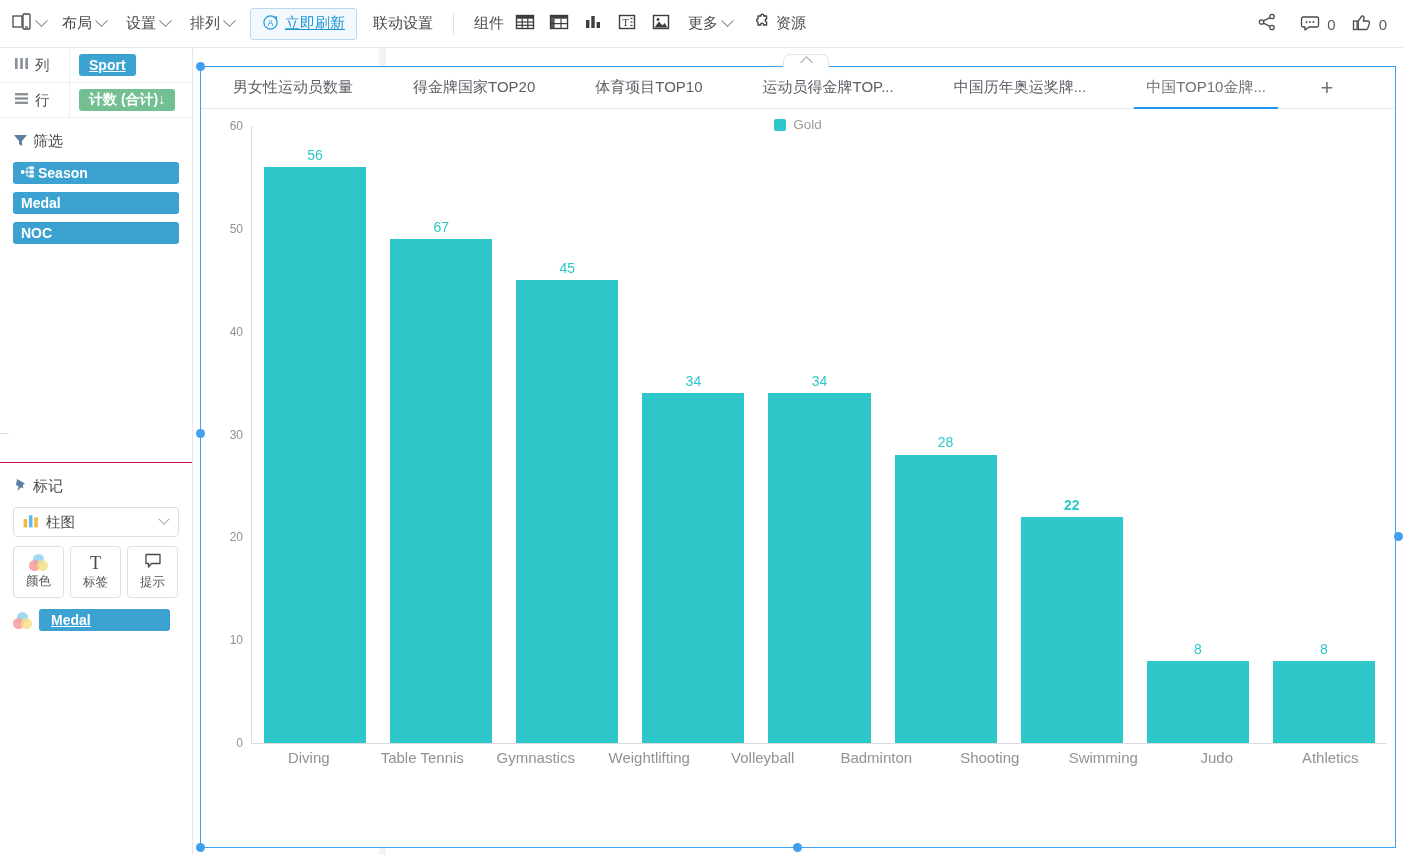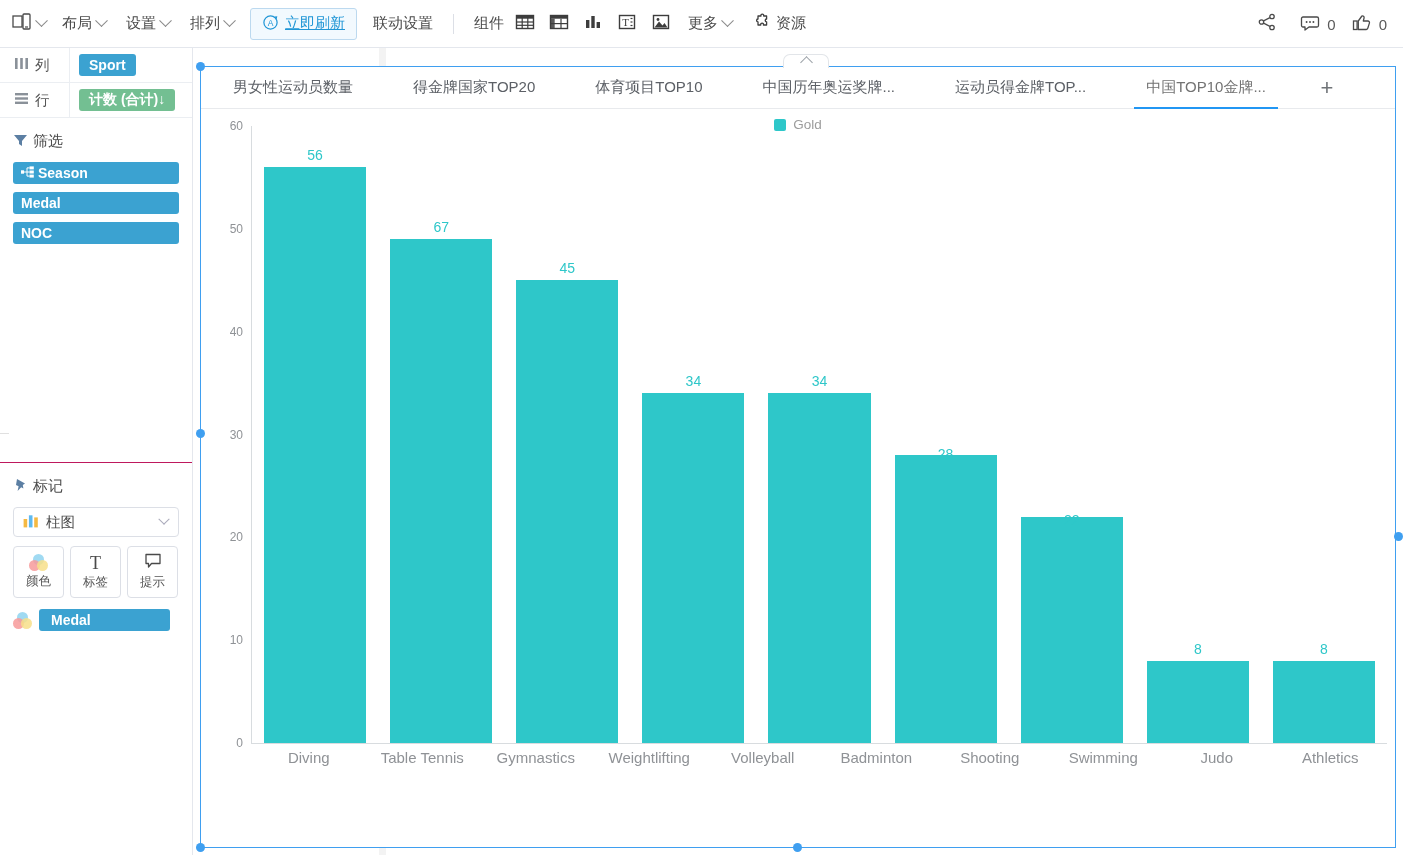--- a/index.html
+++ b/index.html
@@ -123,21 +123,21 @@
     display: inline-flex;
     align-items: center;
     gap: 4px;
     padding: 0 10px;
     font-size: 14px;
     color: #ffffff;
     font-weight: bold;
     white-space: nowrap;
     cursor: pointer;
   }
-  .pill.blue  { background: #3ba2d1; }
+  .pill.blue  { background: #3ba2d1; text-decoration: underline; }
   .pill.green { background: #73bf92; }
   .pill.filter {
     background: #3ba2d1;
     width: 166px;
     height: 22px;
     margin: 0 0 8px 0;
     padding: 0 8px;
     justify-content: flex-start;
   }
 
@@ -675,22 +675,22 @@
 
       <div class="handle h-tl"></div>
       <div class="handle h-ml"></div>
       <div class="handle h-bl"></div>
       <div class="handle h-mb"></div>
 
       <div class="tabbar">
         <div class="tab">男女性运动员数量</div>
         <div class="tab">得金牌国家TOP20</div>
         <div class="tab">体育项目TOP10</div>
+        <div class="tab">运动员得金牌TOP...</div>
         <div class="tab">中国历年奥运奖牌...</div>
-        <div class="tab">运动员得金牌TOP...</div>
         <div class="tab active">中国TOP10金牌...</div>
         <div class="tab-add">+</div>
       </div>
 
       <div class="chart-area">
 
         <div class="legend">
           <span class="legend-sw" style="background: rgb(46, 199, 201);"></span>
           <span>Gold</span>
         </div>
@@ -722,25 +722,25 @@
               </div>
               <div class="barcol">
                 <div class="bar-val" style="color: rgb(46, 199, 201); bottom: 353.633px;">34</div>
                 <div class="bar" style="height: 349.633px; background: rgb(46, 199, 201);"></div>
               </div>
               <div class="barcol">
                 <div class="bar-val" style="color: rgb(46, 199, 201); bottom: 353.633px;">34</div>
                 <div class="bar" style="height: 349.633px; background: rgb(46, 199, 201);"></div>
               </div>
               <div class="barcol">
-                <div class="bar-val" style="color: rgb(46, 199, 201); bottom: 281px;">28</div>
+                <div class="bar-val" style="color: rgb(46, 199, 201); bottom: 293px;">28</div>
                 <div class="bar" style="height: 287.933px; background: rgb(46, 199, 201);"></div>
               </div>
               <div class="barcol">
-                <div class="bar-val" style="color: rgb(46, 199, 201); bottom: 215px;">22</div>
+                <div class="bar-val" style="color: rgb(46, 199, 201); bottom: 230px; font-weight: bold;">22</div>
                 <div class="bar" style="height: 226.233px; background: rgb(46, 199, 201);"></div>
               </div>
               <div class="barcol">
                 <div class="bar-val" style="color: rgb(46, 199, 201); bottom: 86.2667px;">8</div>
                 <div class="bar" style="height: 82.2667px; background: rgb(46, 199, 201);"></div>
               </div>
               <div class="barcol">
                 <div class="bar-val" style="color: rgb(46, 199, 201); bottom: 86.2667px;">8</div>
                 <div class="bar" style="height: 82.2667px; background: rgb(46, 199, 201);"></div>
               </div>

